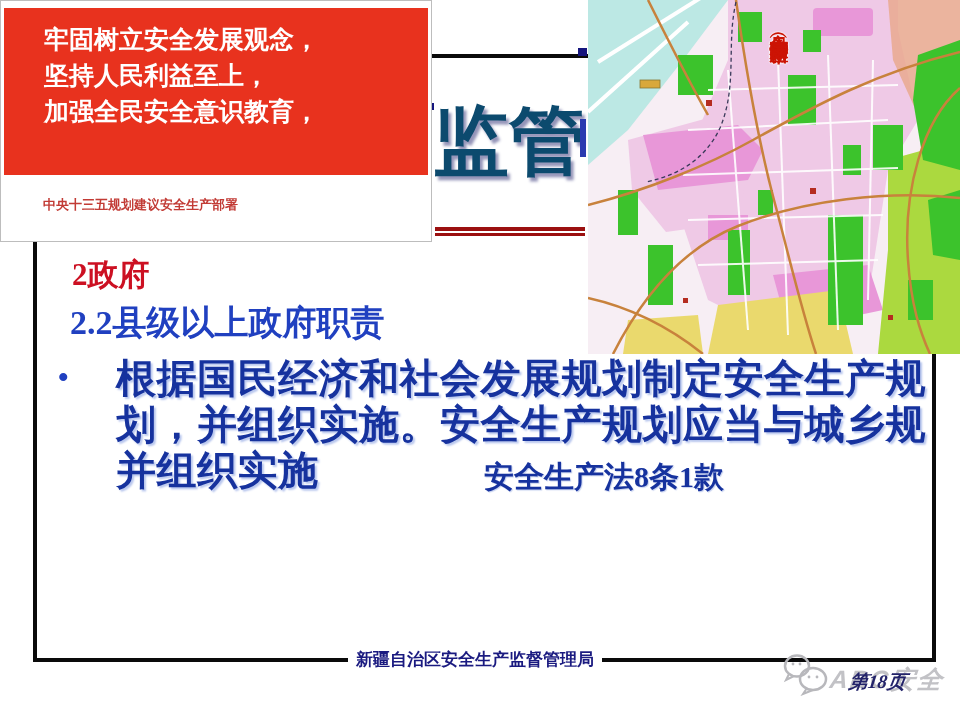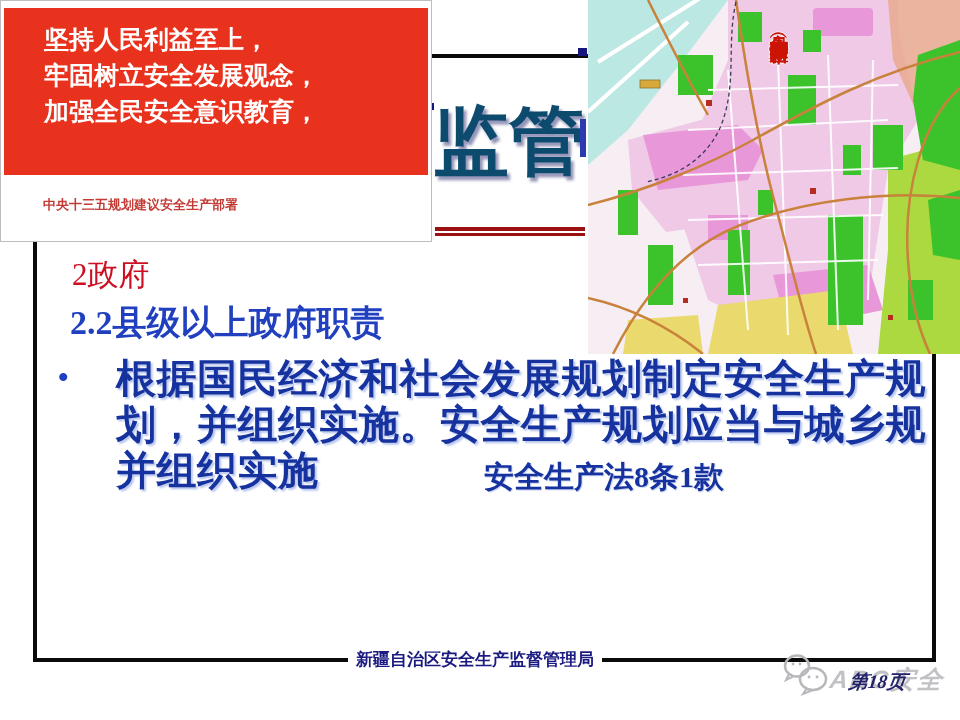--- a/index.html
+++ b/index.html
@@ -56,21 +56,21 @@
   .map-label{
     position:absolute;left:180px;top:20px;height:240px;z-index:5;
     writing-mode:vertical-rl;text-orientation:mixed;
     color:#cc1405;font-weight:bold;font-size:19px;line-height:22px;
     letter-spacing:1px;text-shadow:0 0 2px #ffffff,0 0 2px #ffffff;
     font-family:"Liberation Sans","DejaVu Sans",sans-serif;
   }
   
   .h-red{
     position:absolute;left:72px;top:254px;z-index:3;
-    color:#cc1022;font-weight:normal;font-size:31px;white-space:nowrap;
+    color:#cc1022;font-weight:bold;font-size:31px;white-space:nowrap;
   }
   .h-blue{
     position:absolute;left:70px;top:300px;z-index:3;
     color:#2040c0;font-weight:bold;font-size:34px;white-space:nowrap;
   }
   .bullet-dot{
     position:absolute;left:58px;top:360px;z-index:3;
     color:#2040c0;font-size:30px;font-weight:bold;
   }
   .bullet-lines{
@@ -111,22 +111,22 @@
 <div class="frame"></div>
 
 <div class="slide-title">监管</div>
 <div class="title-underline"></div>
 <div class="frag frag-a"></div>
 <div class="frag frag-b"></div>
 <div class="frag frag-c"></div>
 
 <div class="red-card">
   <div class="red-card-box">
+    <div>牢固树立安全发展观念，</div>
     <div>坚持人民利益至上，</div>
-    <div>牢固树立安全发展观念，</div>
     <div>加强全民安全意识教育，</div>
   </div>
   <div class="red-card-caption">中央十三五规划建议安全生产部署</div>
 </div>
 
 <div class="map">
   <svg width="372" height="354" viewBox="0 0 372 354">
     <rect width="372" height="354" fill="#f7eef4"></rect>
 
     <path d="M0,0 H140 L95,60 L40,130 L0,165 Z" fill="#bce8e4"></path>

